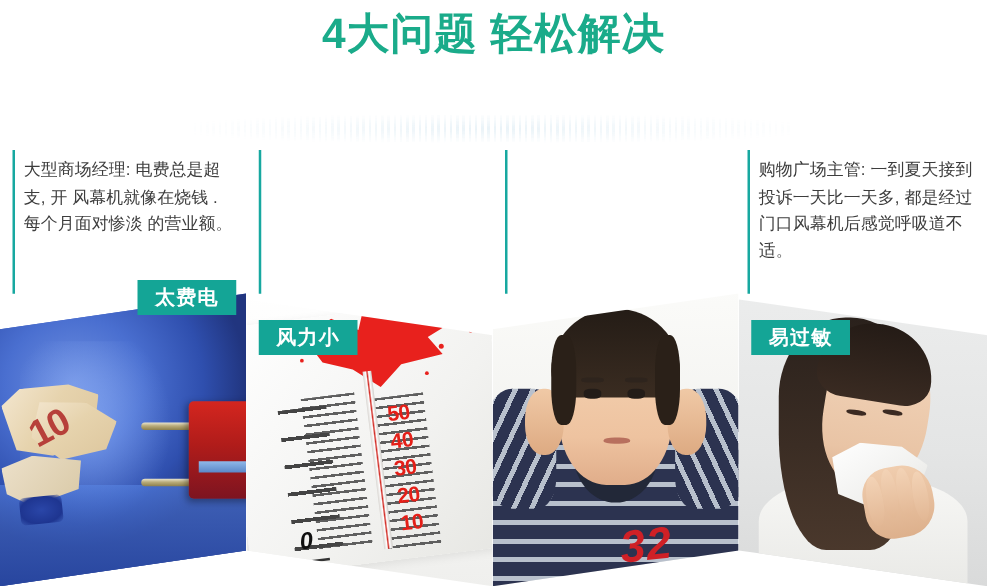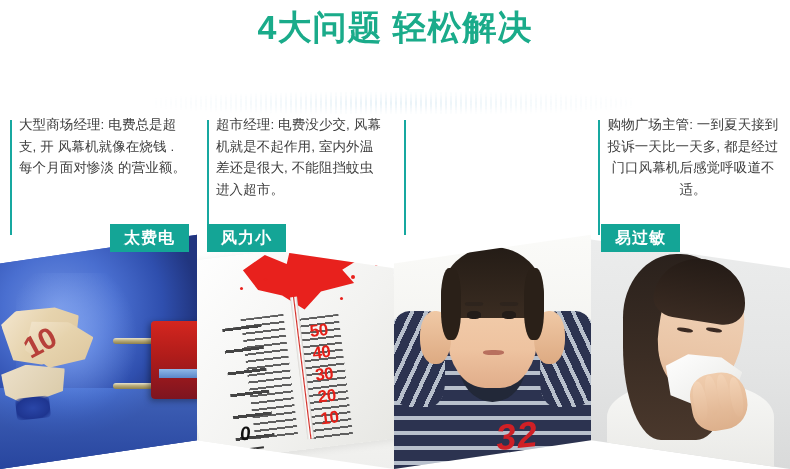--- a/index.html
+++ b/index.html
@@ -119,49 +119,49 @@
     top: 8px;
     width: 2px;
     height: 115px;
     background: #17a8a0;
   }
   .col-3 .col-rule { left: 7px; }
 
   .quote {
     position: absolute;
     left: 19px;
-    top: 2px;
+    top: 13px;
     width: 168px;
     font-size: 13.5px;
     line-height: 21.5px;
     color: #3d3d3d;
     letter-spacing: 0.1px;
     word-break: break-all;
   }
-  .col-3 .quote { left: 16px; width: 172px; text-align: center; }
+  .col-3 .quote { left: 16px; width: 172px; }
 
   
   .badge {
     position: absolute;
     top: 112px;
     height: 28px;
     background: #14a596;
     color: #ffffff;
     font-size: 16px;
     font-weight: bold;
     letter-spacing: 1px;
     display: flex;
     align-items: center;
     justify-content: center;
     padding: 0 14px;
     z-index: 6;
     white-space: nowrap;
   }
   .badge-right { right: 8px; }
-  .badge-left  { left: 10px; }
+  .badge-left  { left: 10px; margin-top: 32px; }
 
   
   .photo {
     position: absolute;
     left: 0;
     top: 118px;
     width: 197px;
     height: 239px;
     overflow: hidden;
   }
@@ -574,21 +574,20 @@
             <div class="pin pin-bot"></div>
             <div class="plug-body"></div>
             <div class="plug-band"></div>
           </div>
         </div>
       </div>
     </div>
 
     <div class="col col-1 clip-b">
       <div class="col-rule"></div>
-      <div class="quote">超市经理: 电费没少交, 风幕 机就是不起作用, 室内外温差还是很大, 不能阻挡蚊虫 进入超市。</div>
       <div class="badge badge-left">风力小</div>
 
       <div class="photo">
         <div class="photo-inner">
           <div class="ph-thermo">
             <div class="card"></div>
             <div class="splash"></div>
             <div class="drop d1"></div>
             <div class="drop d2"></div>
             <div class="drop d3"></div>

